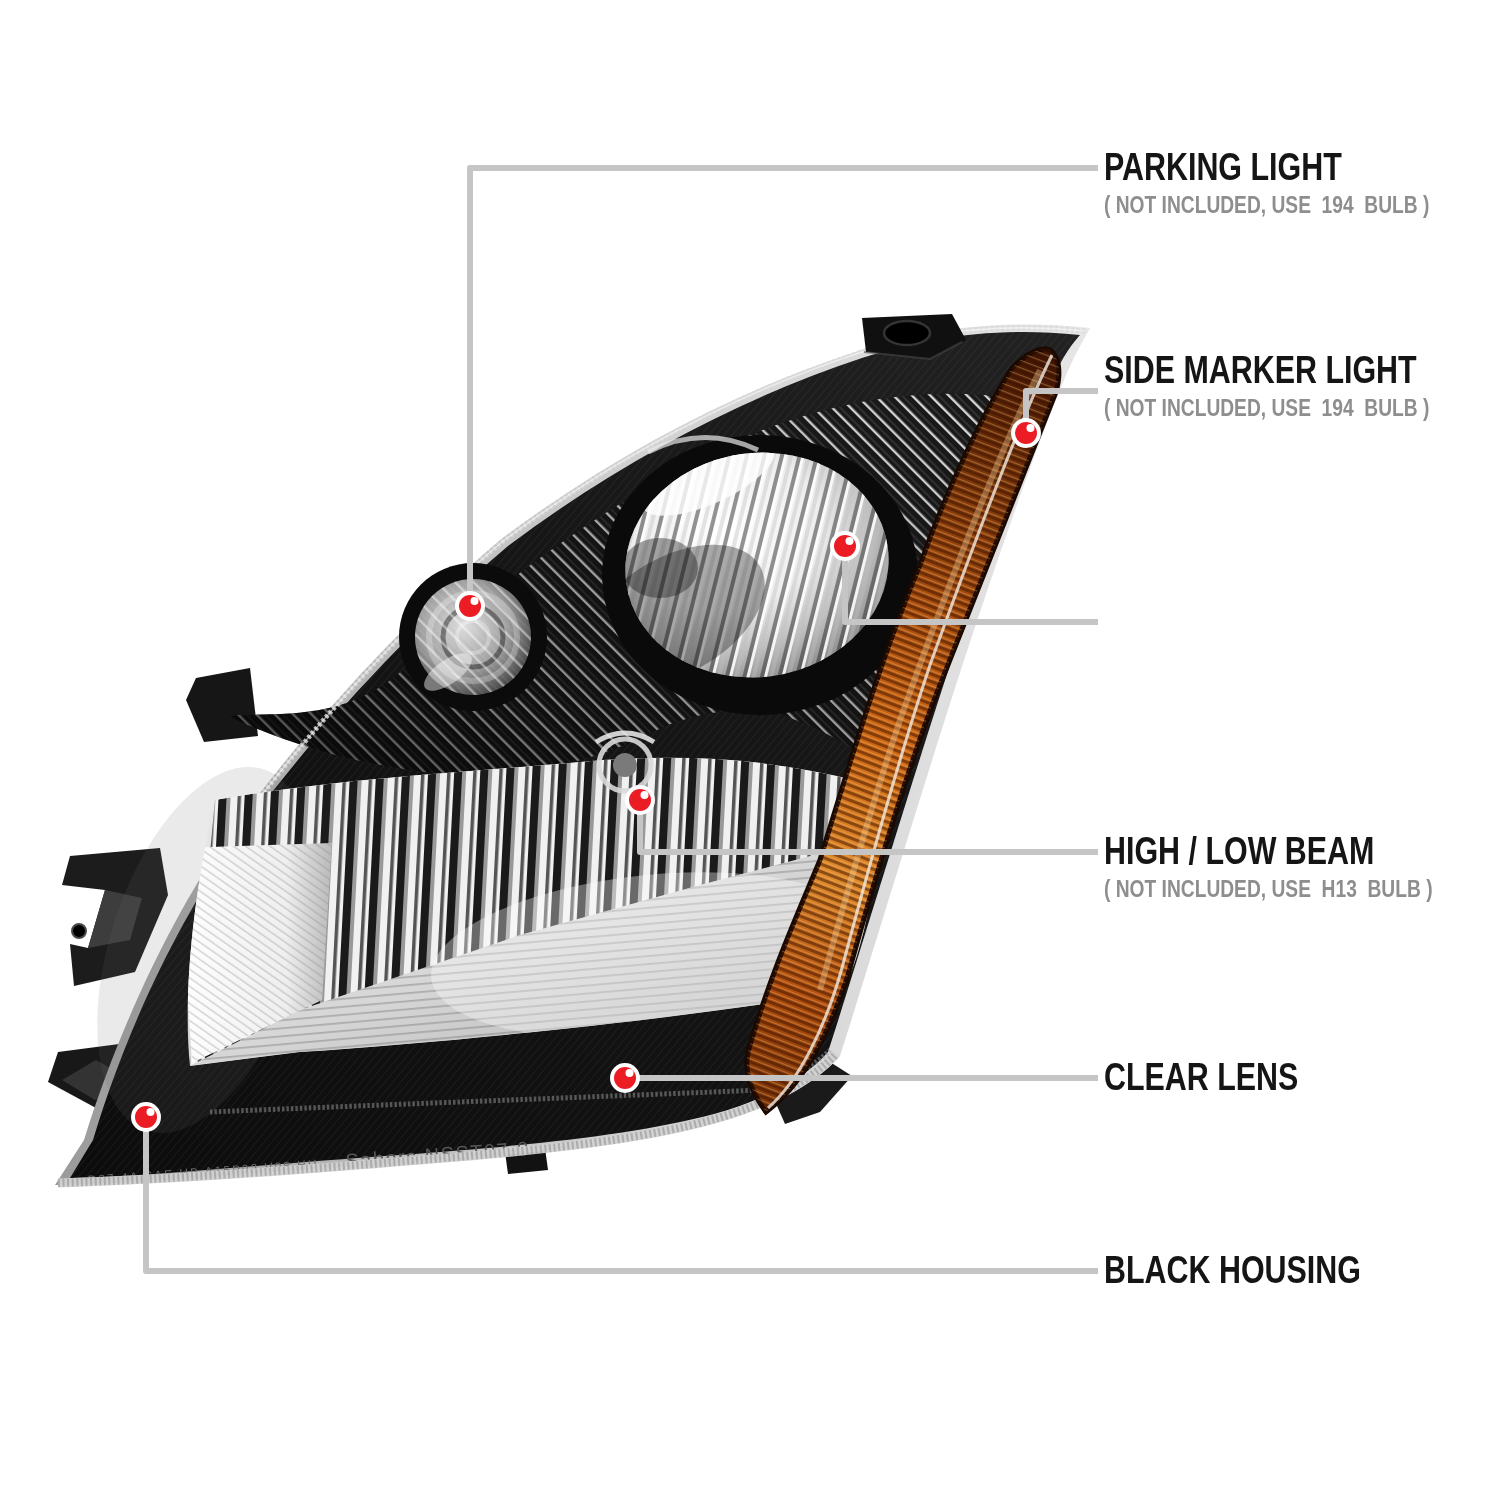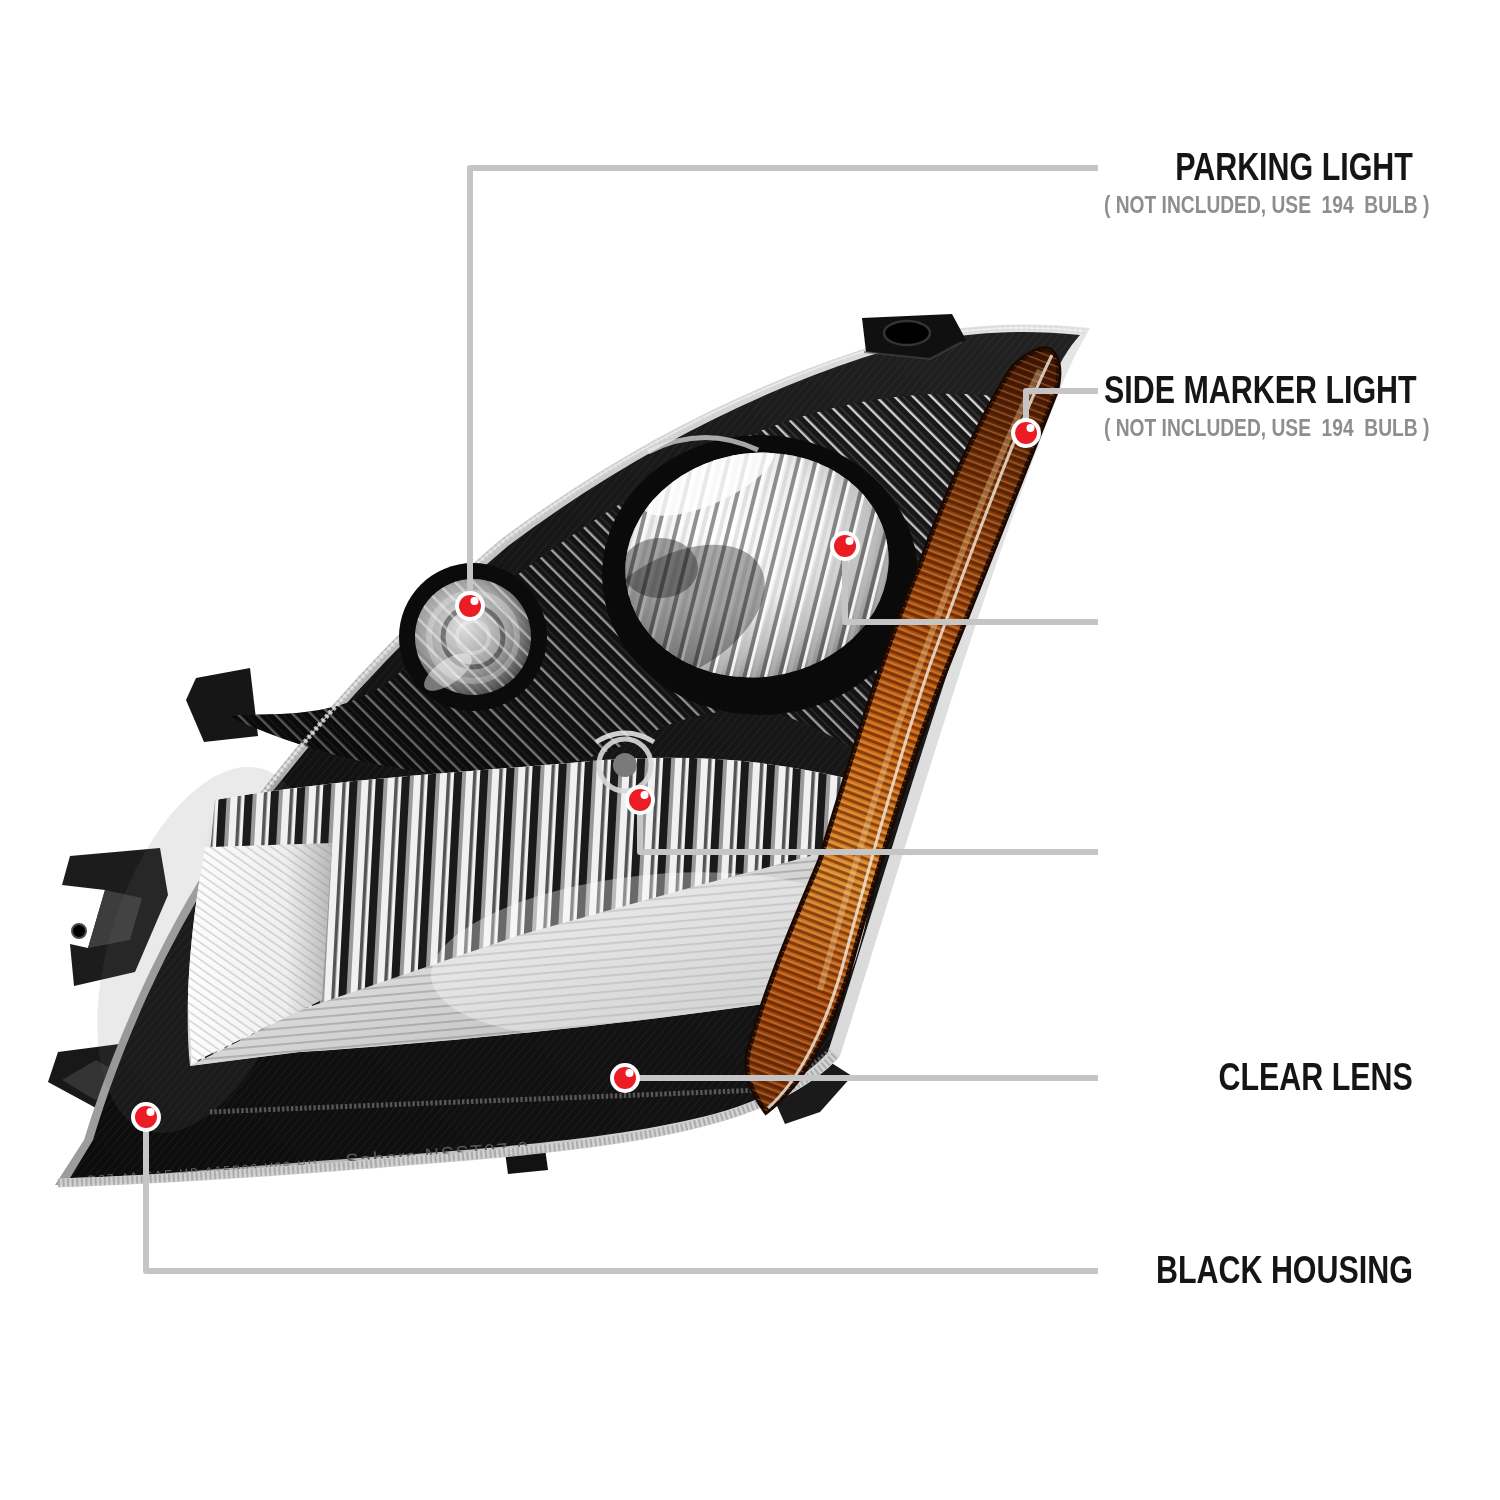--- a/index.html
+++ b/index.html
@@ -1,21 +1,21 @@
 <!DOCTYPE html>
 <html><head>
 <meta charset="utf-8">
 <style>
   html,body{margin:0;padding:0;background:#fff;}
   .stage{
     position:relative;width:1500px;height:1500px;background:#ffffff;
     overflow:hidden;font-family:"Liberation Sans",sans-serif;
   }
   .artwork{position:absolute;left:0;top:0;width:1500px;height:1500px;}
-  .callout{position:absolute;left:1104px;width:396px;text-align:right;}
+  .callout{position:absolute;left:1104px;width:396px;}
   .callout .t{
     font-weight:700;font-size:39px;line-height:40px;color:#151515;
     transform:scaleX(.78);transform-origin:0 0;white-space:pre;
   }
   .callout .s{
     font-weight:700;font-size:24px;line-height:26px;color:#8e8e8e;
     transform:scaleX(.80);transform-origin:0 0;white-space:pre;margin-top:5px;
   }
 </style>
 </head>
@@ -266,23 +266,27 @@
           <circle cx="146" cy="1117" r="11" fill="#ec1c24"></circle>
           <circle cx="150.5" cy="1112" r="4" fill="#ffffff"></circle>
       </g>
     </g>
   </svg>
 
   <div class="callout" style="top:147px">
     <div class="t">PARKING LIGHT</div>
     <div class="s">( NOT INCLUDED, USE  194  BULB )</div>
   </div>
-  <div class="callout" style="top:370px">
+  <div class="callout" style="top:350px">
     <div class="t">SIDE MARKER LIGHT</div>
     <div class="s">( NOT INCLUDED, USE  194  BULB )</div>
+  </div>
+  <div class="callout" style="top:831px">
+    <div class="t">HIGH / LOW BEAM</div>
+    <div class="s">( NOT INCLUDED, USE  H13  BULB )</div>
   </div>
   <div class="callout" style="top:1250px">
     <div class="t">BLACK HOUSING</div>
     <div class="s"></div>
   </div>
   <div class="callout" style="top:1057px">
     <div class="t">CLEAR LENS</div>
     <div class="s"></div>
   </div>
 

